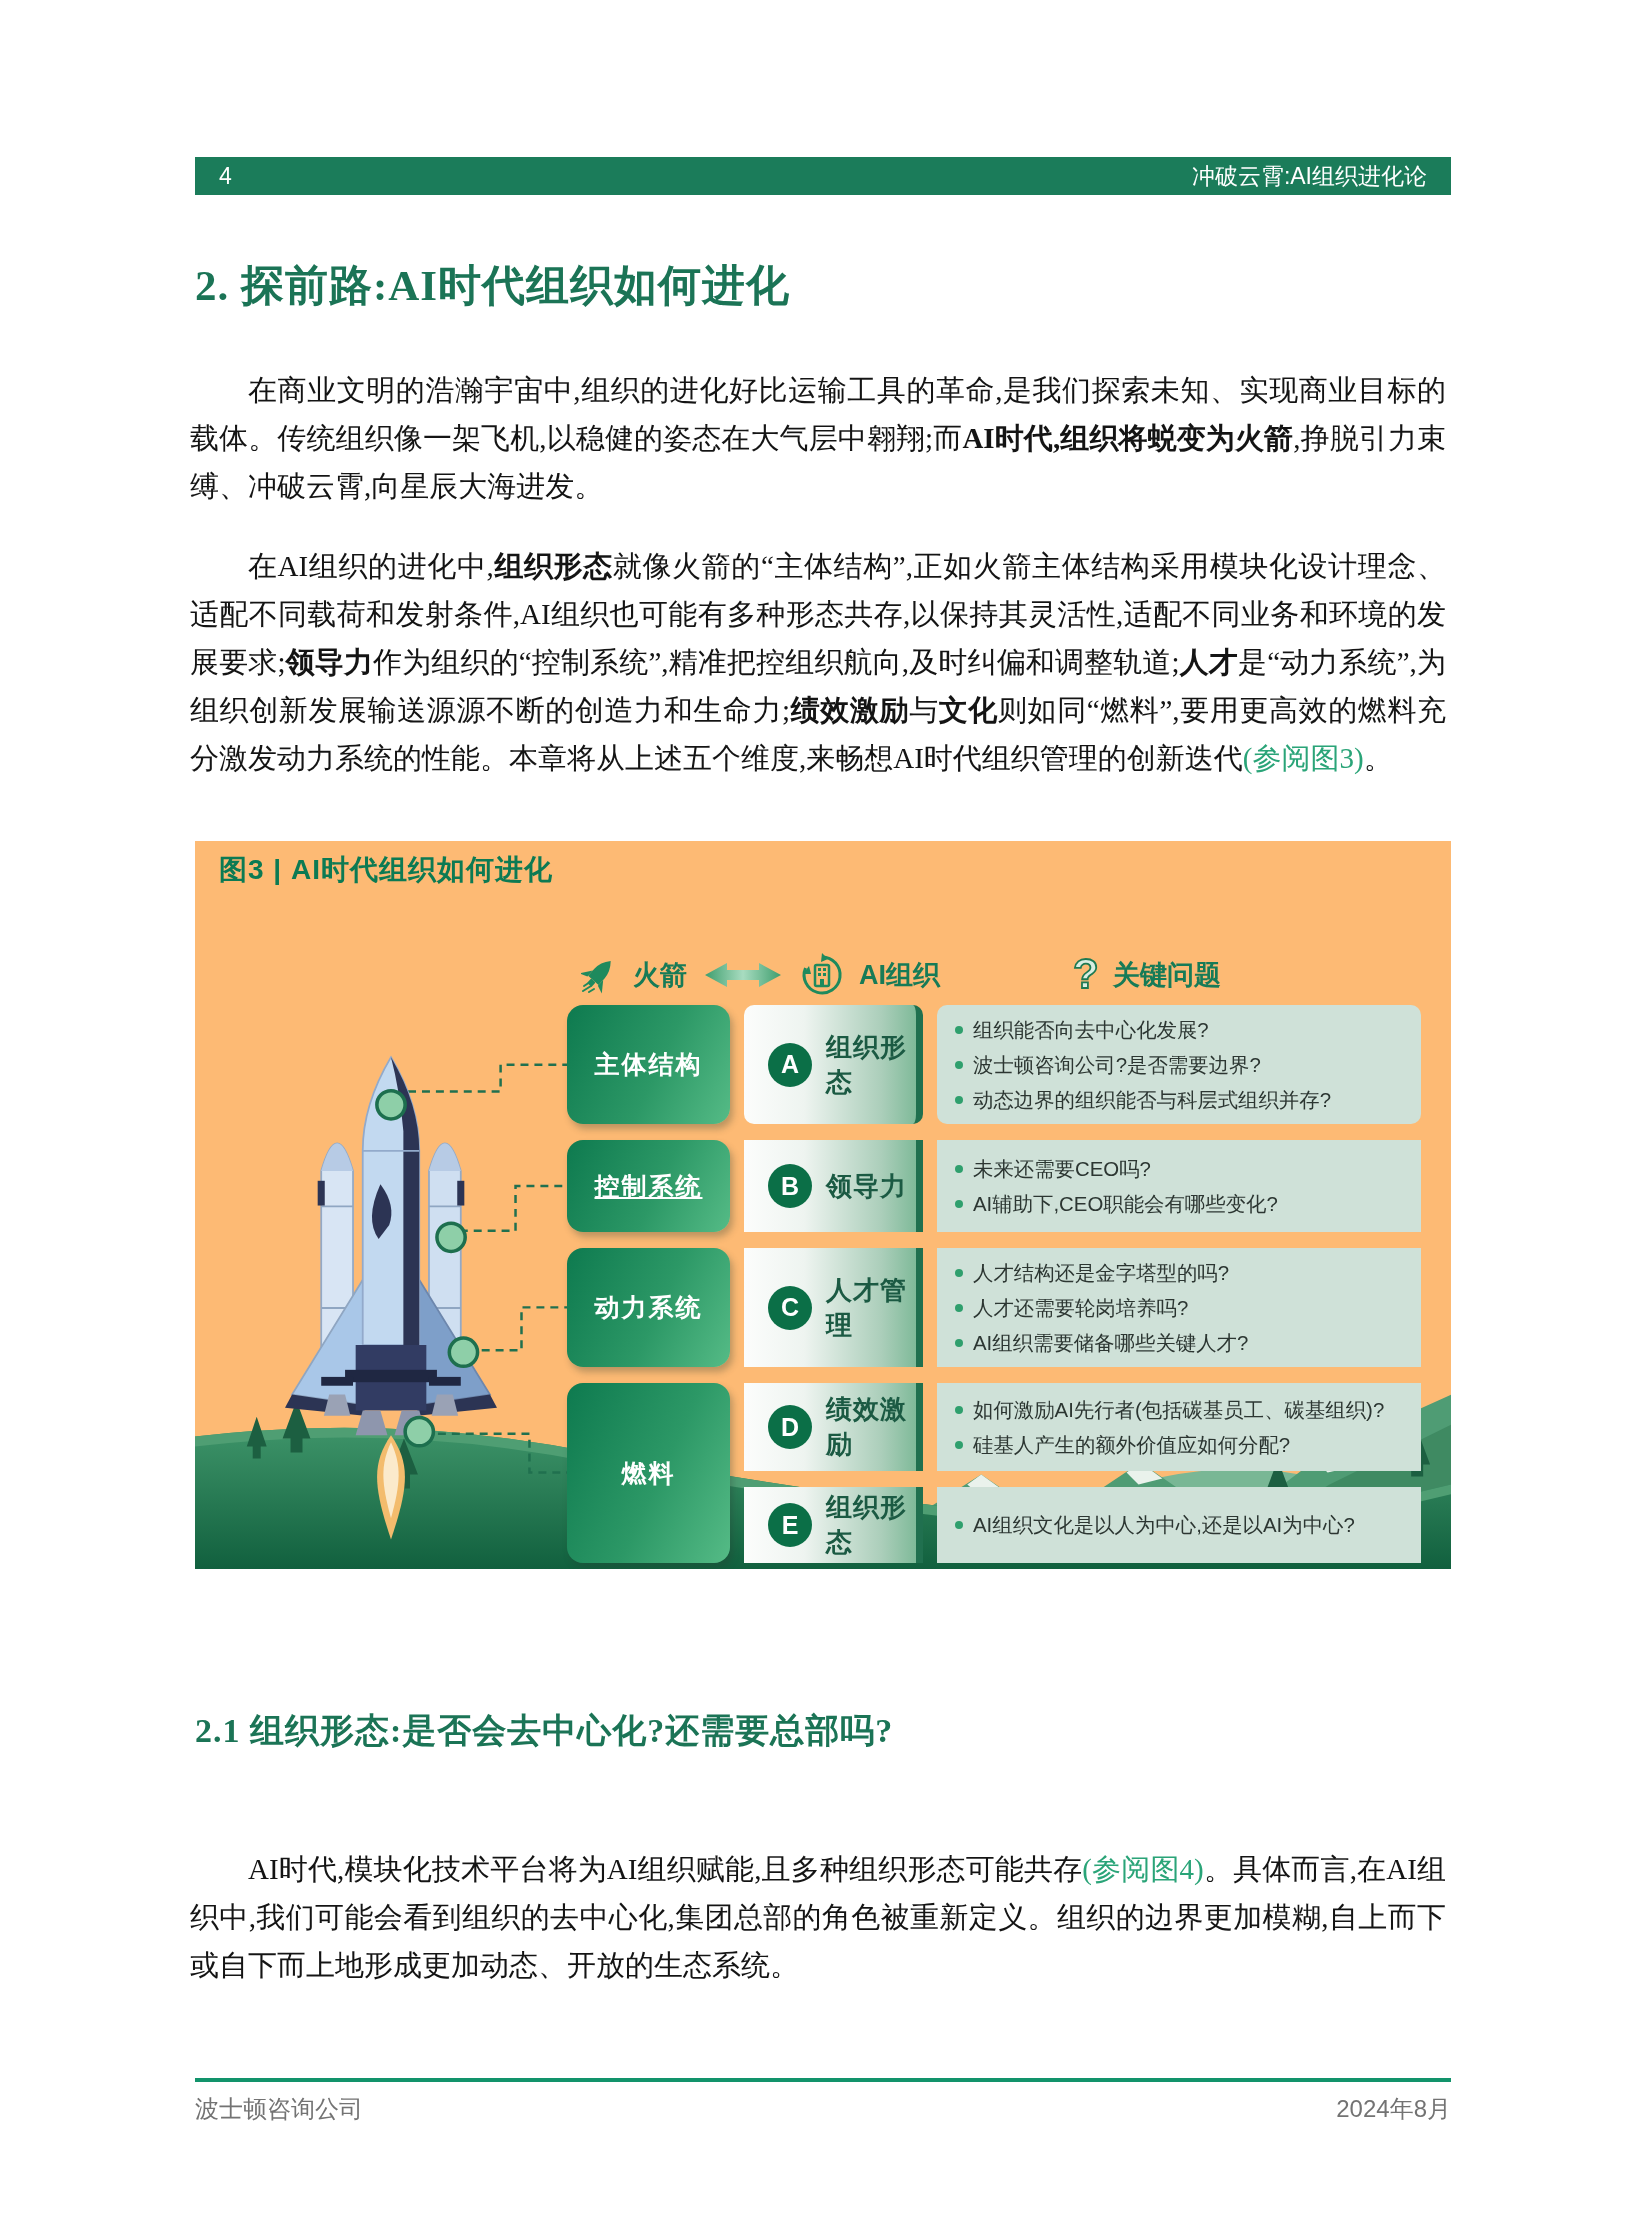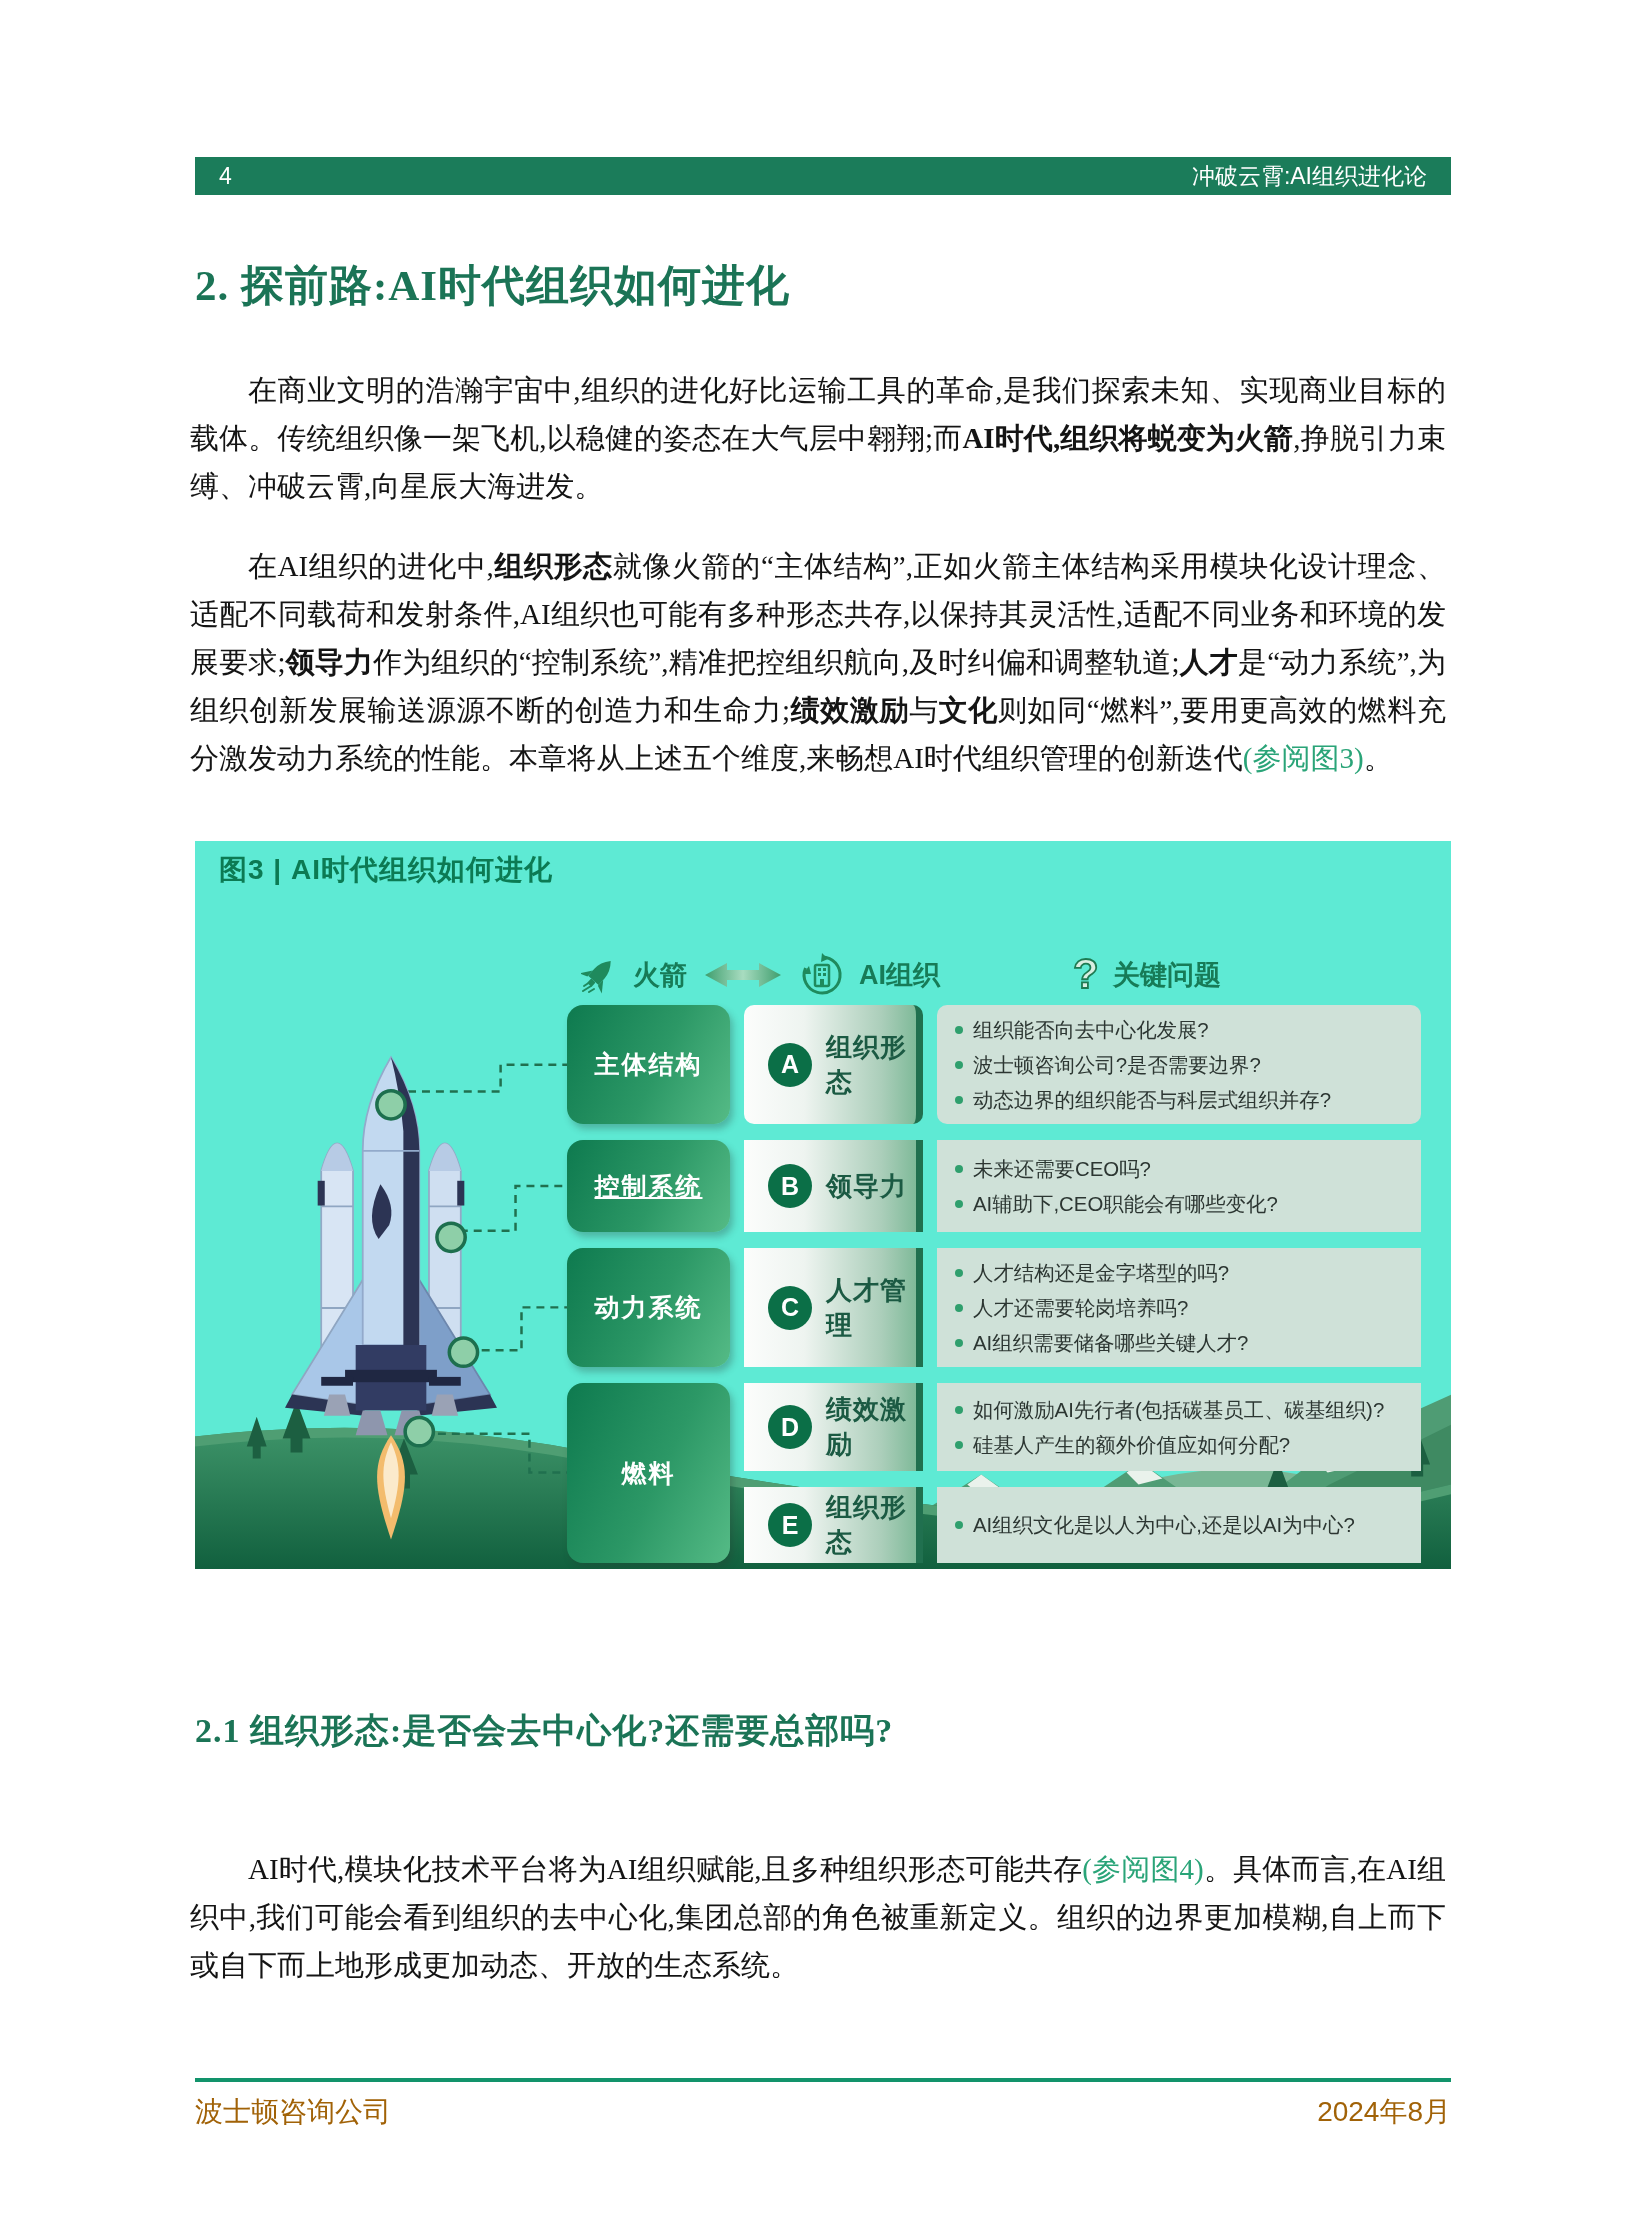--- a/index.html
+++ b/index.html
@@ -30,21 +30,21 @@
     font-size:29px; line-height:48px; text-align:justify; text-indent:2em;
   }
   .p1 { top:366px; }
   .p2 { top:542px; }
   .p3 { top:1845px; }
   .seg-b { font-weight:bold; }
   .seg-link { color:#2aa478; }
   
   .fig {
     position:absolute; left:195px; top:841px; width:1256px; height:728px;
-    background:#5eead4; font-family:"Liberation Sans", sans-serif; overflow:hidden;
+    background:#fdba74; font-family:"Liberation Sans", sans-serif; overflow:hidden;
   }
   .fig-title {
     position:absolute; left:24px; top:10px; font-size:28px; font-weight:bold;
     color:#0c7a53; letter-spacing:1px;
   }
   .legend { position:absolute; top:111px; height:46px; display:flex; align-items:center; gap:14px; z-index:3; }
   .legend-rocket { left:386px; }
   .legend-q { left:874px; }
   .legend-label { font-size:27px; font-weight:bold; color:#177b57; }
   .legend svg { display:block; }
@@ -85,21 +85,21 @@
     grid-column:3; background:#cfe1d8; list-style:none;
     display:flex; flex-direction:column; justify-content:center; gap:5px; padding:10px 16px;
   }
   .q-item { display:flex; align-items:flex-start; }
   .q-dot { width:8px; height:8px; border-radius:50%; background:#2f9f6d; margin:11px 10px 0 2px; flex:none; }
   .q-text { font-size:20.4px; line-height:30px; color:#2c3632; }
   
   .footer-rule { position:absolute; left:195px; top:2078px; width:1256px; height:4px; background:#12936b; }
   .footer-row {
     position:absolute; left:195px; top:2093px; width:1256px; display:flex; justify-content:space-between;
-    font-family:"Liberation Sans", sans-serif; font-size:28px; color:#a16207;
+    font-family:"Liberation Sans", sans-serif; font-size:24px; color:#737373;
   }
 </style>
 </head>
 <body>
 
 <div class="page">
 
   <div class="topbar">
     <span>4</span>
     <span>冲破云霄:AI组织进化论</span>

